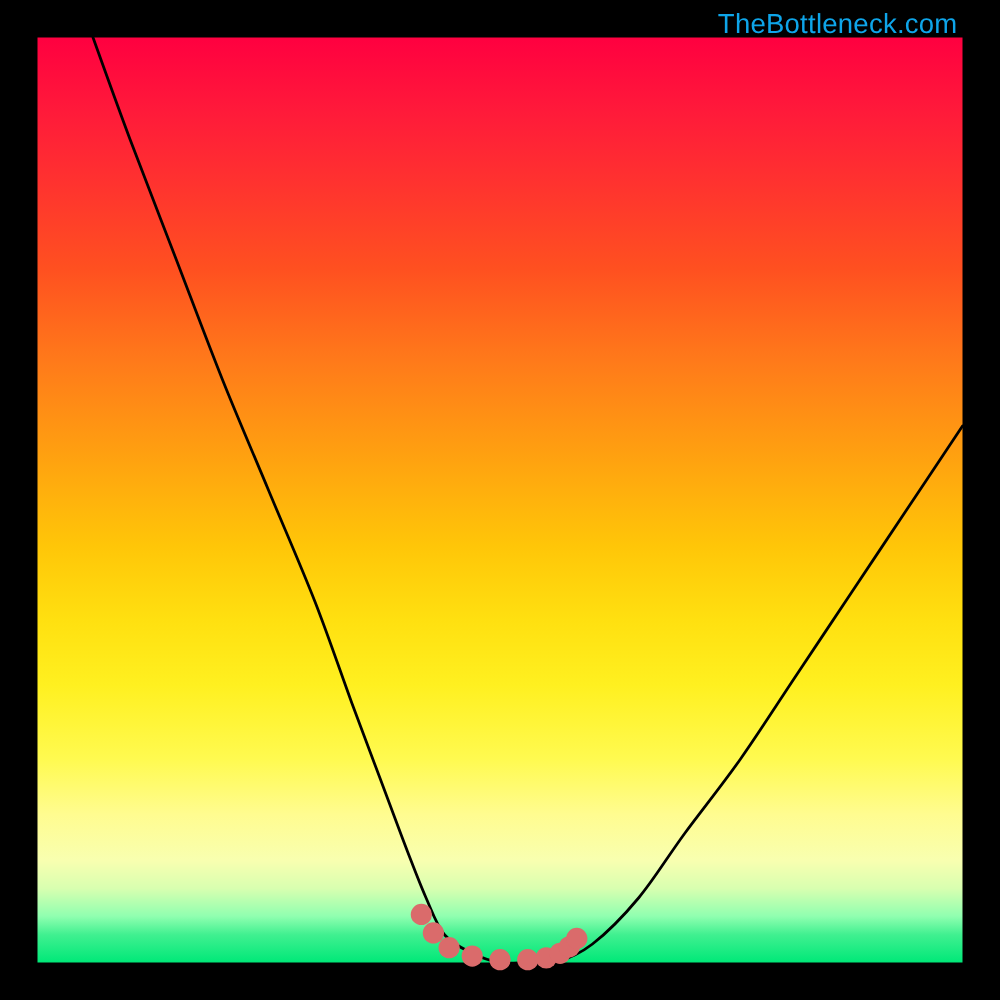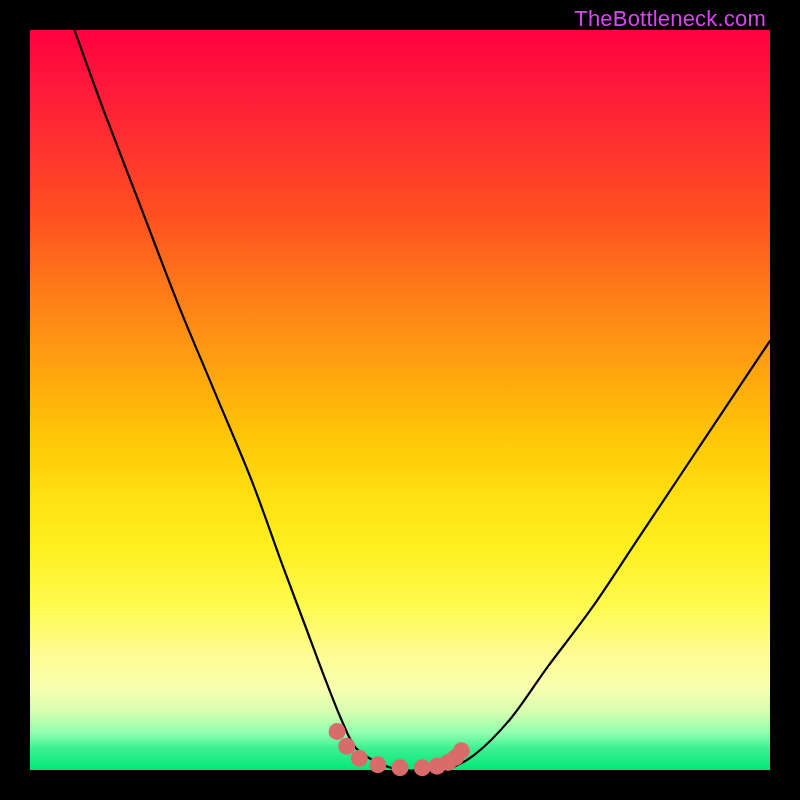--- a/index.html
+++ b/index.html
@@ -34,21 +34,21 @@
       #40f090 97%,
       #00e878 100%
     );
   }
   .watermark {
     position: absolute;
     top: 6px;
     right: 34px;
     font-family: Arial, Helvetica, sans-serif;
     font-size: 22px;
-    color: #d946ef;
+    color: #0ea5e9;
     letter-spacing: 0.2px;
     user-select: none;
   }
   svg.curve {
     position: absolute;
     left: 0; top: 0;
     width: 740px; height: 740px;
     overflow: visible;
   }
 </style>

